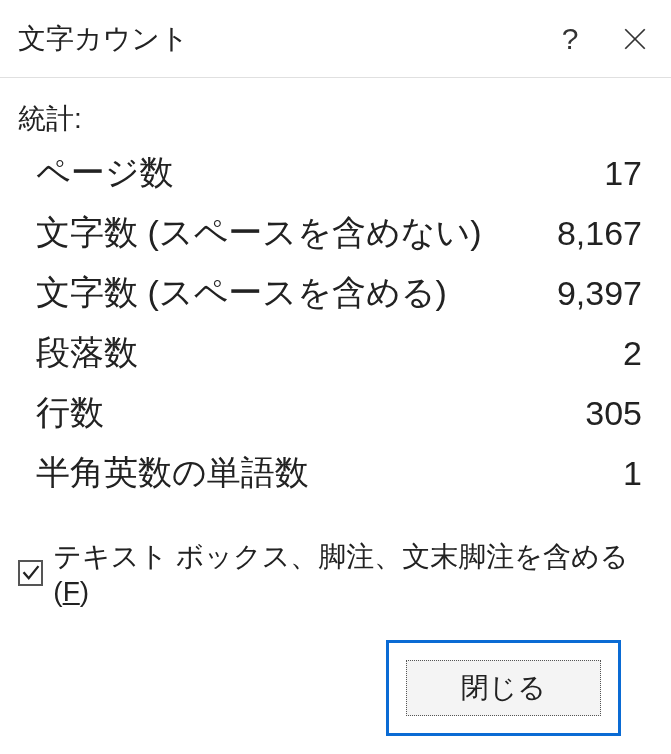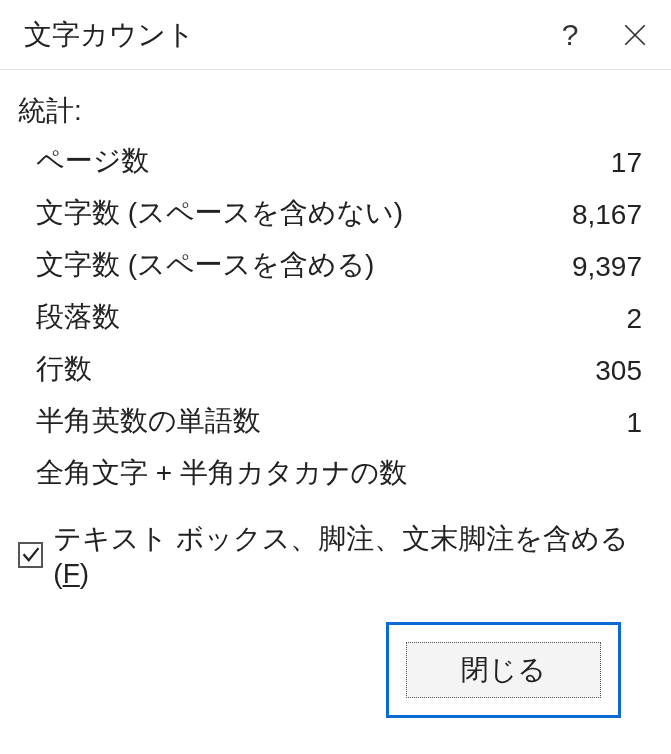--- a/index.html
+++ b/index.html
@@ -6,23 +6,23 @@
     body {
       font-family: "Yu Gothic UI", "Meiryo", sans-serif;
       background: #fff;
       width: 671px;
       height: 754px;
       position: relative;
     }
     .titlebar {
       display: flex;
       align-items: center;
-      padding: 10px 16px 10px 24px;
+      padding: 10px 16px 10px 18px;
       border-bottom: 1px solid #e0e0e0;
-      height: 70px;
+      height: 78px;
     }
     .titlebar .title {
       font-size: 28px;
       color: #222;
       flex: 1;
     }
     .titlebar .help-btn {
       font-size: 30px;
       color: #333;
       width: 50px;
@@ -40,23 +40,23 @@
       align-items: center;
       padding-left: 20px;
     }
     .titlebar .close-btn svg { width: 26px; height: 26px; }
     .content { padding: 22px 26px 0 18px; }
     .section-label { font-size: 28px; color: #222; margin-bottom: 12px; }
     .stats { padding-left: 18px; }
     .row {
       display: flex;
       justify-content: space-between;
-      align-items: flex-end;
+      align-items: center;
       margin-bottom: 14px;
-      font-size: 28px;
+      font-size: 34px;
       color: #222;
     }
     .row .label { flex: 1; }
     .row .value { text-align: right; min-width: 100px; padding: 1px 3px; }
     .highlight { border: 2.5px solid #e11; }
     .checkbox-row {
       display: flex;
       align-items: center;
       margin-top: 28px;
       font-size: 28px;
@@ -130,21 +130,20 @@
       </div>
       <div class="row">
         <span class="label">行数</span>
         <span class="value">305</span>
       </div>
       <div class="row">
         <span class="label">半角英数の単語数</span>
         <span class="value">1</span>
       </div>
       <div class="row">
-        <span class="label">全角文字 + 半角カタカナの数</span>
       </div>
     </div>
 
   <div class="checkbox-row">
     <span class="checkbox-box">
       <svg viewBox="0 0 24 24" stroke="#222" stroke-width="3" fill="none" stroke-linecap="square">
         <polyline points="3,12 9,19 21,4"></polyline>
       </svg>
     </span>
     <span>

